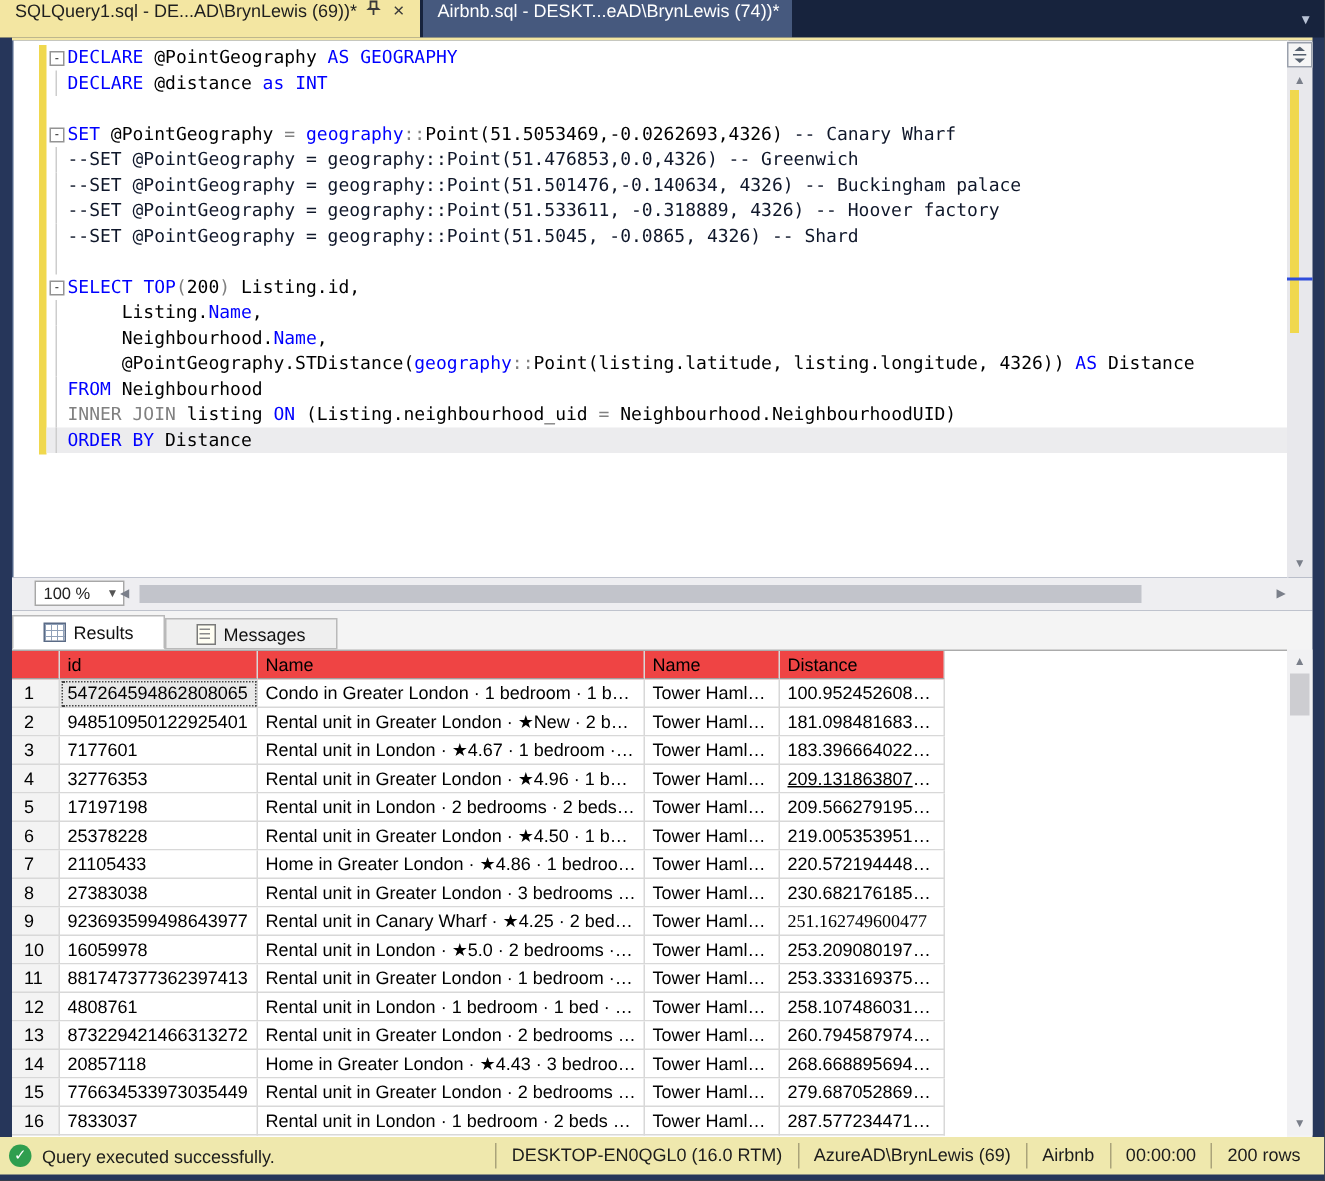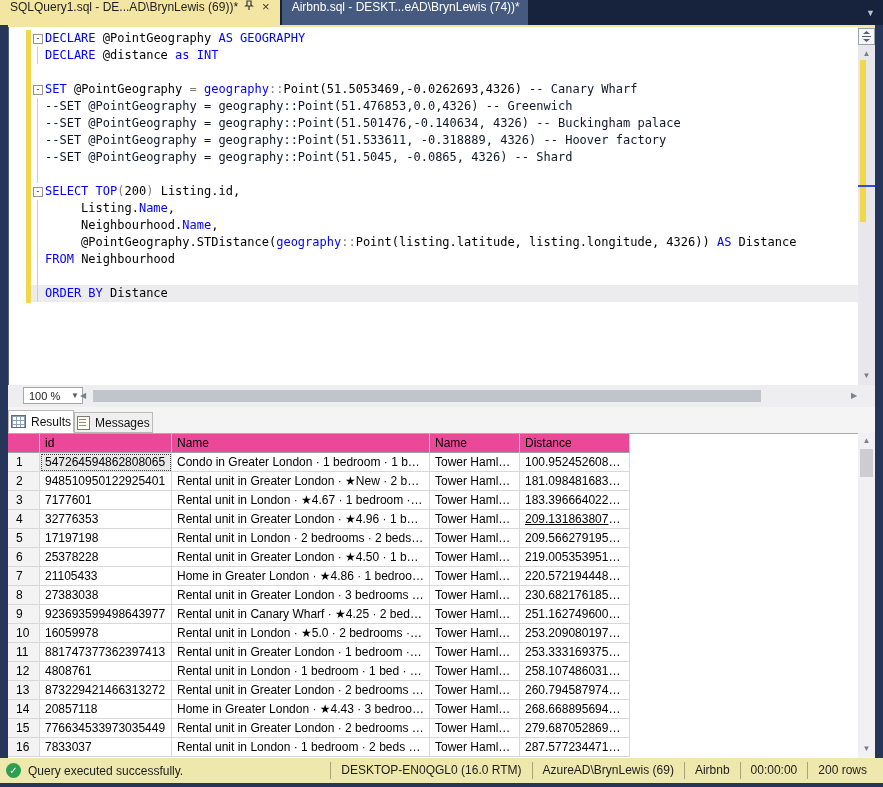--- a/index.html
+++ b/index.html
@@ -43,29 +43,29 @@
   .zoom-combo{position:absolute;left:15px;top:2px;width:60px;height:17px;background:#fff;border:1px solid #a7a7a7;box-sizing:border-box;display:flex;align-items:center;font-size:11px;color:#222;}
   .zoom-combo .lbl{flex:1;padding-left:5px;}
   .zoom-combo .dd{width:14px;text-align:center;font-size:8px;color:#555;}
   .h-left{position:absolute;left:68px;top:4px;width:14px;}
   .h-right{position:absolute;left:839px;top:4px;width:14px;}
   .h-thumb{position:absolute;left:85px;top:5px;width:668px;height:12px;background:#c2c4cb;}
 
   
   .results{position:absolute;top:407px;left:8px;width:867px;height:351px;background:#f4f4f4;}
   .rtab-strip{position:absolute;top:3px;left:0;height:23px;display:flex;align-items:flex-end;}
-  .rtab{display:flex;align-items:center;gap:5px;height:21px;padding:0 2px;font-size:12px;color:#111;border:1px solid #b9b9b9;background:#efefef;box-sizing:border-box;}
+  .rtab{display:flex;align-items:center;gap:5px;height:21px;padding:0 20px;font-size:12px;color:#111;border:1px solid #b9b9b9;background:#efefef;box-sizing:border-box;}
   .rtab.active{background:#ffffff;height:23px;border-bottom-color:#ffffff;}
   .ic-grid{width:13px;height:11px;border:1px solid #5a6b86;background-image:linear-gradient(#8fa0b8 1px,transparent 1px),linear-gradient(90deg,#8fa0b8 1px,transparent 1px);background-size:4px 4px;background-color:#fff;}
   .ic-msg{width:11px;height:12px;border:1px solid #7a7a7a;background:#fffef3;position:relative;}
   .ic-msg:before{content:"";position:absolute;left:1px;top:2px;width:7px;height:1px;background:#8a8a8a;box-shadow:0 3px 0 #8a8a8a,0 6px 0 #8a8a8a;}
   .grid-wrap{position:absolute;top:26px;left:0;width:850px;height:324px;background:#ffffff;border-top:1px solid #ababab;overflow:hidden;}
   .g-row{display:flex;height:19px;}
   .g-cell{box-sizing:border-box;border-right:1px solid #d8d8d8;border-bottom:1px solid #d8d8d8;font-size:12px;line-height:18px;padding:0 5px;white-space:nowrap;overflow:hidden;text-overflow:ellipsis;color:#000;background:#fff;}
-  .g-cell.h{background:#ec4899;border-bottom:1px solid #9f9f9f;}
+  .g-cell.h{background:#ef4444;border-bottom:1px solid #9f9f9f;}
   .g-cell.rn{background:#f3f3f3;padding-left:8px;}
   .g-cell.sel{background:#e8e8e8;outline:1px dotted #444;outline-offset:-2px;}
   .res-vscroll{position:absolute;top:26px;right:0;width:17px;height:324px;background:#f1f1f3;}
   .res-up{position:absolute;top:1px;left:0;width:17px;height:14px;}
   .res-down{position:absolute;bottom:1px;left:0;width:17px;height:14px;}
   .res-thumb{position:absolute;top:16px;left:2px;width:13px;height:28px;background:#cdcdd1;}
 
   
   .statusbar{position:absolute;top:758px;left:0;width:883px;height:25px;background:#efe8ad;display:flex;align-items:center;font-size:12px;color:#1c1c1c;}
   .check-circle{width:15px;height:15px;border-radius:50%;background:#2f9e4f;color:#fff;font-size:10px;line-height:15px;text-align:center;margin:0 7px 0 6px;flex:0 0 15px;}
@@ -109,21 +109,21 @@
         <div class="code-line"><span class="fold-col"><span class="fold-guide-line"></span></span><span class="tokens"><span class="tk-cm">--SET @PointGeography = geography::Point(51.476853,0.0,4326) -- Greenwich</span></span></div>
         <div class="code-line"><span class="fold-col"><span class="fold-guide-line"></span></span><span class="tokens"><span class="tk-cm">--SET @PointGeography = geography::Point(51.501476,-0.140634, 4326) -- Buckingham palace</span></span></div>
         <div class="code-line"><span class="fold-col"><span class="fold-guide-line"></span></span><span class="tokens"><span class="tk-cm">--SET @PointGeography = geography::Point(51.533611, -0.318889, 4326) -- Hoover factory</span></span></div>
         <div class="code-line"><span class="fold-col"><span class="fold-guide-line"></span></span><span class="tokens"><span class="tk-cm">--SET @PointGeography = geography::Point(51.5045, -0.0865, 4326) -- Shard</span></span></div>
         <div class="code-line"><span class="fold-col"><span class="fold-guide-line"></span></span><span class="tokens"></span></div>
         <div class="code-line"><span class="fold-col"><span class="fold-box">-</span></span><span class="tokens"><span class="tk-kw">SELECT</span><span class="tk-tx"> </span><span class="tk-kw">TOP</span><span class="tk-op">(</span><span class="tk-tx">200</span><span class="tk-op">)</span><span class="tk-tx"> Listing.id,</span></span></div>
         <div class="code-line"><span class="fold-col"><span class="fold-guide-line"></span></span><span class="tokens"><span class="tk-tx">     Listing.</span><span class="tk-kw">Name</span><span class="tk-tx">,</span></span></div>
         <div class="code-line"><span class="fold-col"><span class="fold-guide-line"></span></span><span class="tokens"><span class="tk-tx">     Neighbourhood.</span><span class="tk-kw">Name</span><span class="tk-tx">,</span></span></div>
         <div class="code-line"><span class="fold-col"><span class="fold-guide-line"></span></span><span class="tokens"><span class="tk-tx">     @PointGeography.STDistance(</span><span class="tk-kw">geography</span><span class="tk-op">::</span><span class="tk-tx">Point(listing.latitude, listing.longitude, 4326)) </span><span class="tk-kw">AS</span><span class="tk-tx"> Distance</span></span></div>
         <div class="code-line"><span class="fold-col"><span class="fold-guide-line"></span></span><span class="tokens"><span class="tk-kw">FROM</span><span class="tk-tx"> Neighbourhood</span></span></div>
-        <div class="code-line"><span class="fold-col"><span class="fold-guide-line"></span></span></div>
+        <div class="code-line"><span class="fold-col"><span class="fold-guide-line"></span></span><span class="tokens"><span class="tk-op">INNER JOIN</span><span class="tk-tx"> listing </span><span class="tk-kw">ON</span><span class="tk-tx"> (Listing.neighbourhood_uid </span><span class="tk-op">= </span><span class="tk-tx">Neighbourhood.NeighbourhoodUID)</span></span></div>
         <div class="code-line hl"><span class="fold-col"><span class="fold-guide-line"></span></span><span class="tokens"><span class="tk-kw">ORDER BY</span><span class="tk-tx"> Distance</span></span></div>
       </div>
   </div>
 
   <div class="ed-vscroll">
     <div class="split-btn">
       <svg width="9" height="11" viewBox="0 0 9 11" fill="#55606e">
           <path d="M4.5 0 L8 3 H1 Z"></path>
           <rect y="5" width="9" height="1"></rect>
           <path d="M4.5 11 L1 8 H8 Z"></path>
@@ -218,21 +218,21 @@
           <span class="g-cell" style="width: 132px; flex: 0 0 132px;">27383038</span>
           <span class="g-cell" style="width: 258px; flex: 0 0 258px;">Rental unit in Greater London · 3 bedrooms · 3 bed...</span>
           <span class="g-cell" style="width: 90px; flex: 0 0 90px;">Tower Hamlets</span>
           <span class="g-cell" style="width: 110px; flex: 0 0 110px;">230.682176185499</span>
         </div>
         <div class="g-row">
           <span class="g-cell rn" style="width: 32px; flex: 0 0 32px;">9</span>
           <span class="g-cell" style="width: 132px; flex: 0 0 132px;">923693599498643977</span>
           <span class="g-cell" style="width: 258px; flex: 0 0 258px;">Rental unit in Canary Wharf · ★4.25 · 2 bedrooms · ...</span>
           <span class="g-cell" style="width: 90px; flex: 0 0 90px;">Tower Hamlets</span>
-          <span class="g-cell" style="width: 110px; flex: 0 0 110px;">251.162749600477</span>
+          <span class="g-cell" style="width: 110px; flex: 0 0 110px; font-family: Liberation Serif, serif;">251.162749600477</span>
         </div>
         <div class="g-row">
           <span class="g-cell rn" style="width: 32px; flex: 0 0 32px;">10</span>
           <span class="g-cell" style="width: 132px; flex: 0 0 132px;">16059978</span>
           <span class="g-cell" style="width: 258px; flex: 0 0 258px;">Rental unit in London · ★5.0 · 2 bedrooms · 2 beds ...</span>
           <span class="g-cell" style="width: 90px; flex: 0 0 90px;">Tower Hamlets</span>
           <span class="g-cell" style="width: 110px; flex: 0 0 110px;">253.209080197105</span>
         </div>
         <div class="g-row">
           <span class="g-cell rn" style="width: 32px; flex: 0 0 32px;">11</span>

